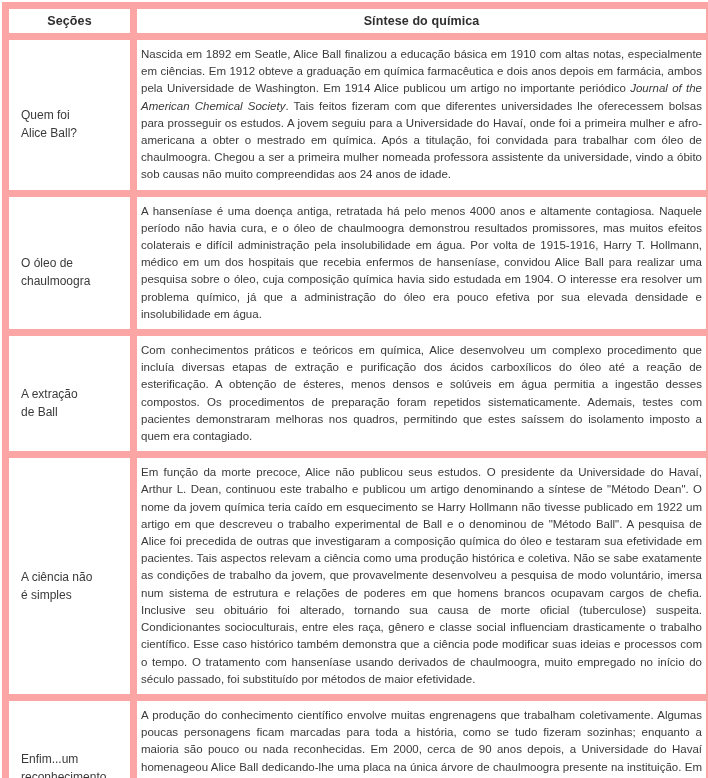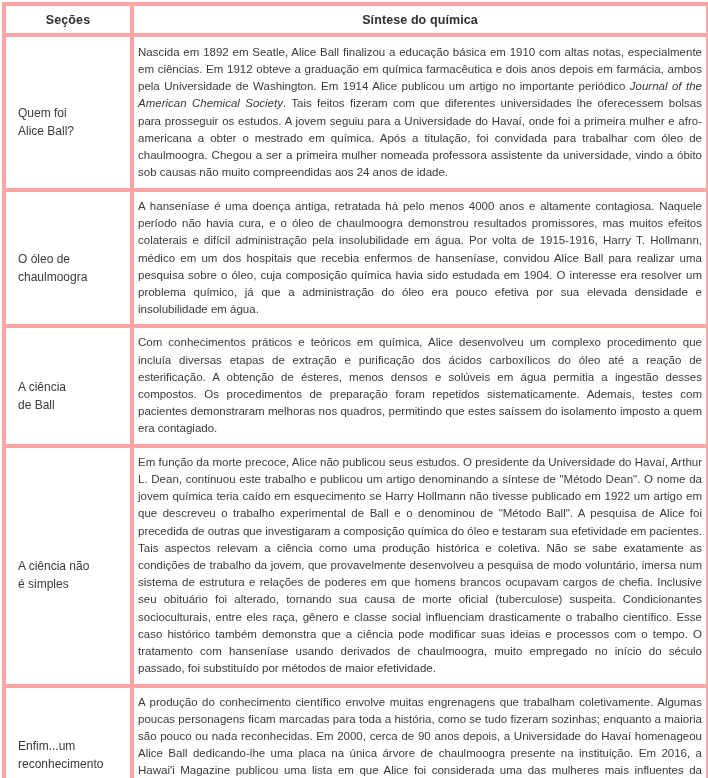--- a/index.html
+++ b/index.html
@@ -18,21 +18,21 @@
     padding: 2px;
   }
   table.summary-table {
     width: 704px;
     height: 774px;
     border-collapse: collapse;
     table-layout: fixed;
   }
   table.summary-table th,
   table.summary-table td {
-    border: 4px solid #fca5a5;
+    border: 7px solid #fca5a5;
     box-sizing: border-box;
   }
   col.col-sections  { width: 128px; }
   col.col-synthesis { width: 576px; }
 
   thead th {
     height: 31px;
     font-size: 12.5px;
     font-weight: bold;
     text-align: center;
@@ -101,21 +101,21 @@
         <td class="section-cell">
           <div class="section-label">O óleo de
 chaulmoogra</div>
         </td>
         <td class="content-cell">
           <p class="content-text">A hanseníase é uma doença antiga, retratada há pelo menos 4000 anos e altamente contagiosa. Naquele período não havia cura, e o óleo de chaulmoogra demonstrou resultados promissores, mas muitos efeitos colaterais e difícil administração pela insolubilidade em água. Por volta de 1915-1916, Harry T. Hollmann, médico em um dos hospitais que recebia enfermos de hanseníase, convidou Alice Ball para realizar uma pesquisa sobre o óleo, cuja composição química havia sido estudada em 1904. O interesse era resolver um problema químico, já que a administração do óleo era pouco efetiva por sua elevada densidade e insolubilidade em água.</p>
         </td>
       </tr>
       <tr class="row-h-105">
         <td class="section-cell">
-          <div class="section-label">A ciência
+          <div class="section-label">A extração
 de Ball</div>
         </td>
         <td class="content-cell">
           <p class="content-text">Com conhecimentos práticos e teóricos em química, Alice desenvolveu um complexo procedimento que incluía diversas etapas de extração e purificação dos ácidos carboxílicos do óleo até a reação de esterificação. A obtenção de ésteres, menos densos e solúveis em água permitia a ingestão desses compostos. Os procedimentos de preparação foram repetidos sistematicamente. Ademais, testes com pacientes demonstraram melhoras nos quadros, permitindo que estes saíssem do isolamento imposto a quem era contagiado.</p>
         </td>
       </tr>
       <tr class="row-h-240">
         <td class="section-cell">
           <div class="section-label">A ciência não
 é simples</div>

